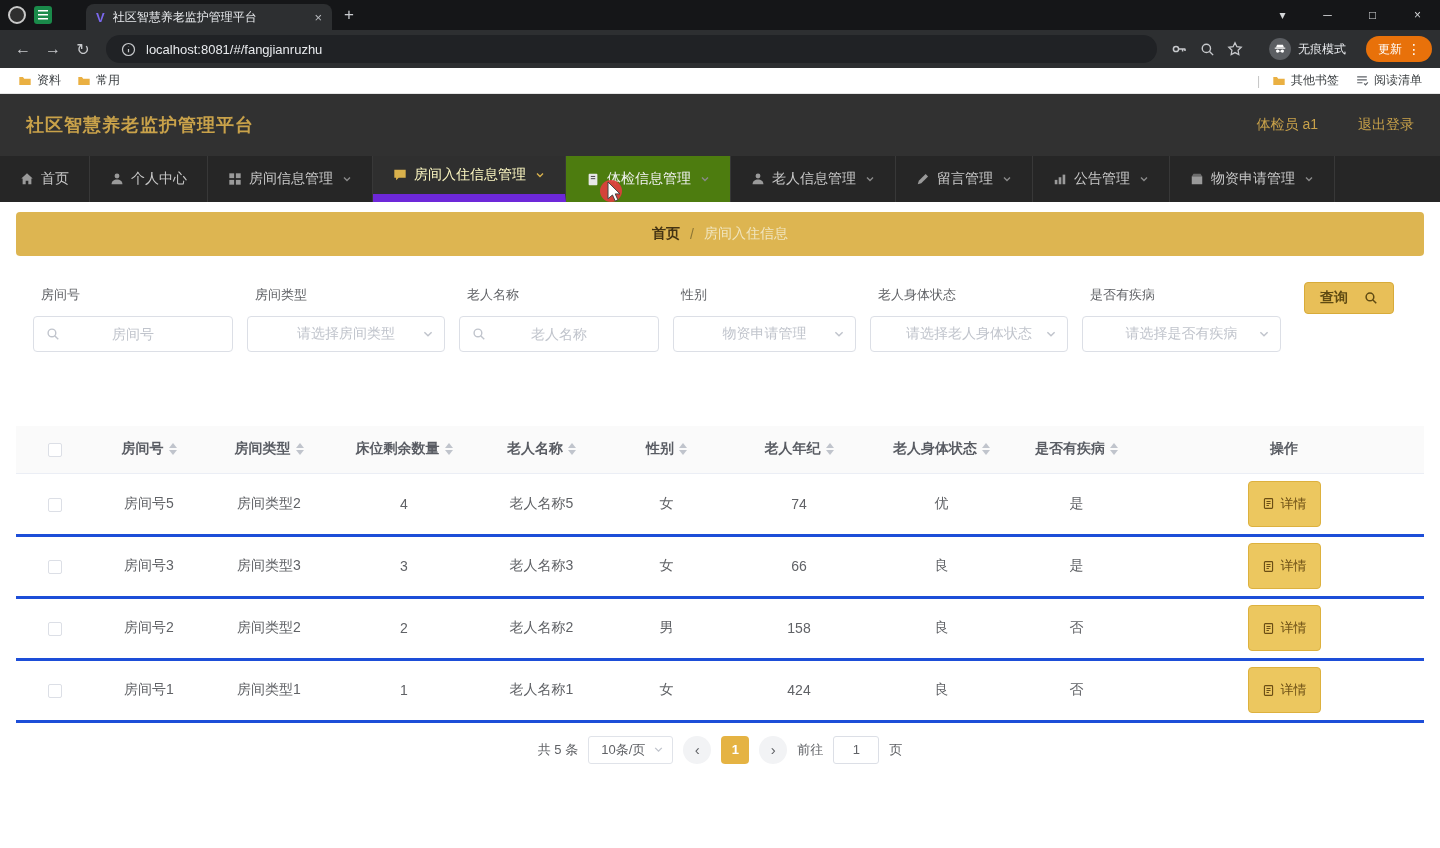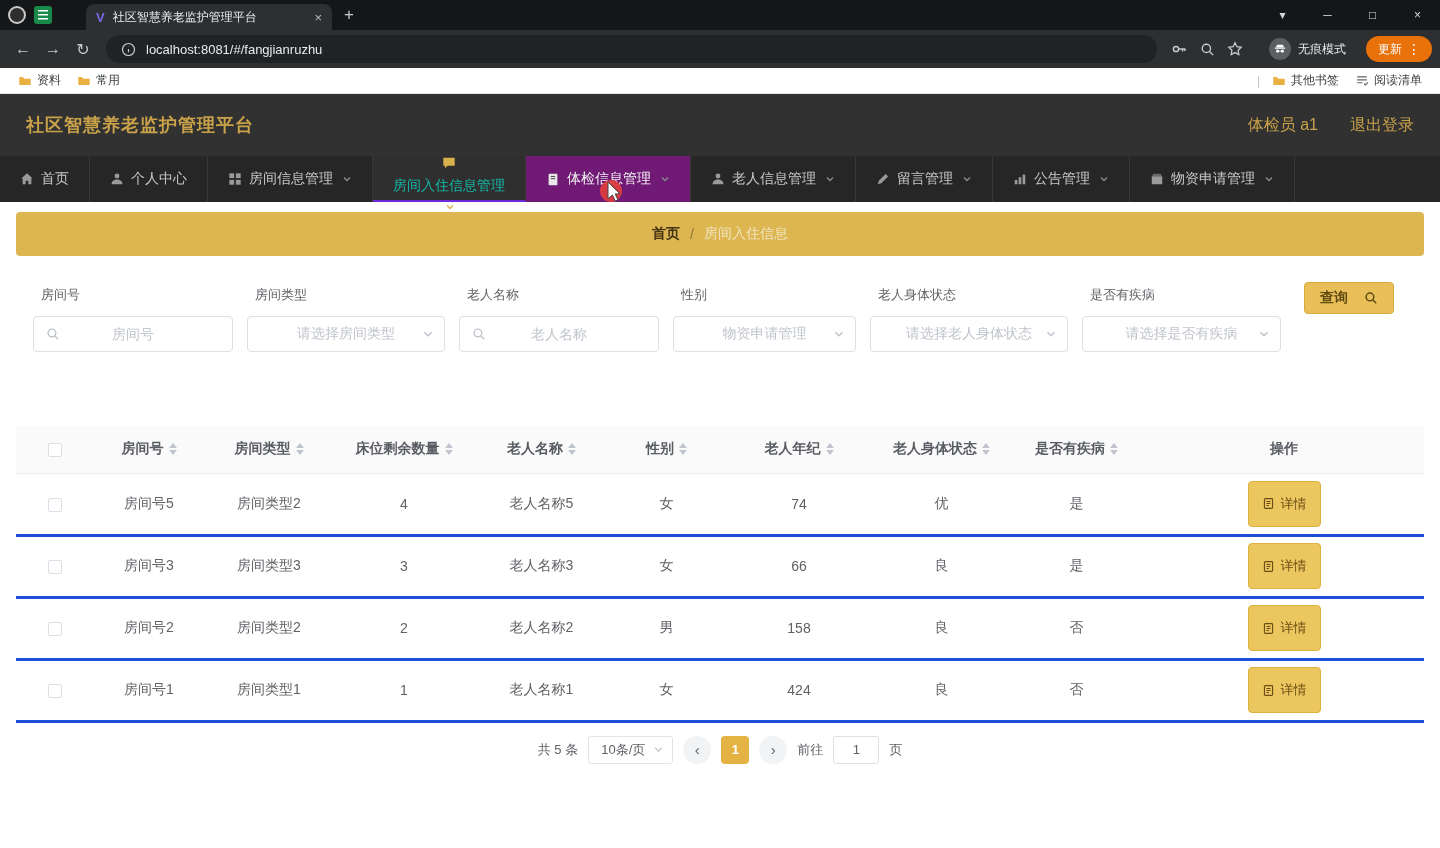--- a/index.html
+++ b/index.html
@@ -42,31 +42,31 @@
 
   .bookmarks { height:26px; background:#fff; border-bottom:1px solid #e6e6e6; display:flex;
                align-items:center; padding:0 10px; font-size:12px; color:#3c4043; }
   .bm { display:flex; align-items:center; gap:5px; padding:2px 8px; cursor:pointer; white-space:nowrap; }
   .bm-sep { color:#c4c4c4; padding:0 4px; }
   .bm-spacer { flex:1; }
 
   
   .app-header { height:62px; background:#313131; display:flex; align-items:center; padding:0 26px; }
   .app-title { font-size:18px; font-weight:bold; color:#c9a24a; letter-spacing:1px; }
-  .header-right { margin-left:auto; display:flex; gap:32px; font-size:16px; color:#c9a24a; }
+  .header-right { margin-left:auto; display:flex; gap:40px; font-size:14px; color:#c9a24a; }
   .header-right span { cursor:pointer; }
 
   .app-nav { height:46px; background:#262626; display:flex; }
   .nav-item { display:flex; align-items:center; gap:7px; padding:0 20px; font-size:14px; color:#c8c8c8;
               border-right:1px solid #383838; cursor:pointer; white-space:nowrap; }
   .nav-item .ni { display:flex; color:#9a9a9a; }
   .nav-item .nc { display:flex; color:#8a8a8a; margin-left:2px; }
-  .nav-item.active { color:#14b8a6; background:#2f2f2f; border-bottom:2px solid #6d28d9;flex-direction:column; }
+  .nav-item.active { color:#fef9c3; background:#2f2f2f; border-bottom:8px solid #6d28d9; }
   .nav-item.active .ni, .nav-item.active .nc { color:#d9b14c; }
-  .nav-item.hovered { background:#701a75; color:#f2f2f2; }
+  .nav-item.hovered { background:#4d7c0f; color:#f2f2f2; }
   .nav-item.hovered .ni { color:#e8e8e8; }
 
   .crumb-bar { margin:10px 16px 0; height:44px; background:#ddb551; border-radius:4px; display:flex;
                align-items:center; justify-content:center; font-size:14px; gap:10px; }
   .crumb-home { color:#453413; font-weight:bold; cursor:pointer; }
   .crumb-sep { color:#8d7634; }
   .crumb-cur { color:#f0e5bf; }
 
   .filters { position:relative; display:flex; gap:14px; padding:30px 46px 0 33px; }
   .fg { display:flex; flex-direction:column; }

